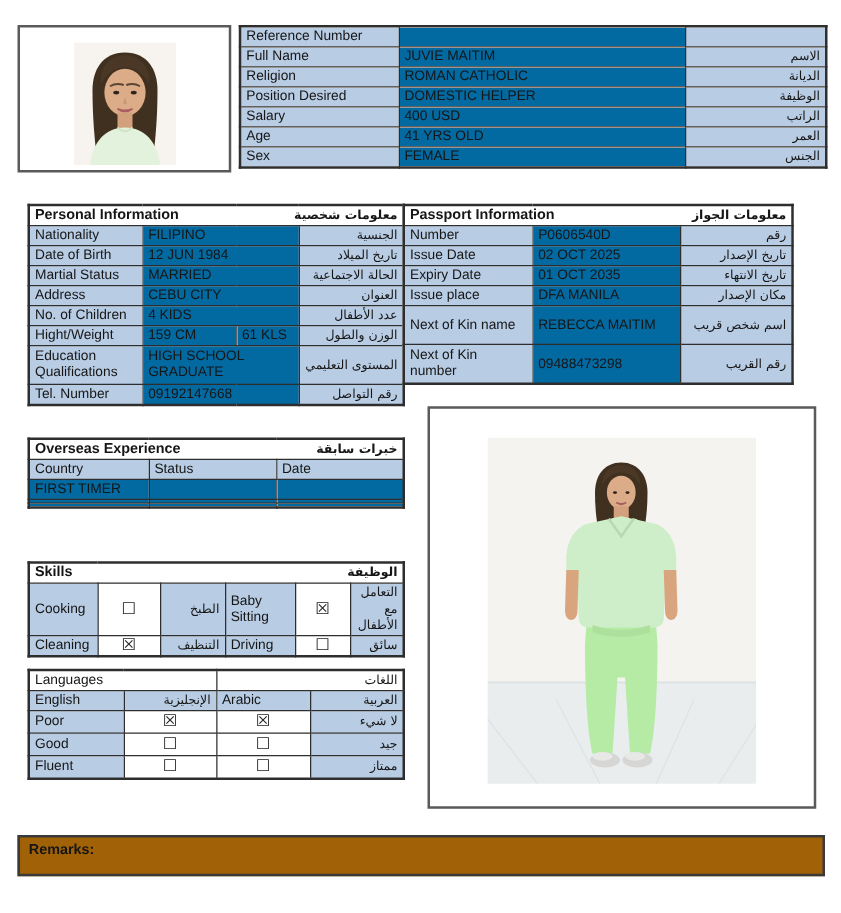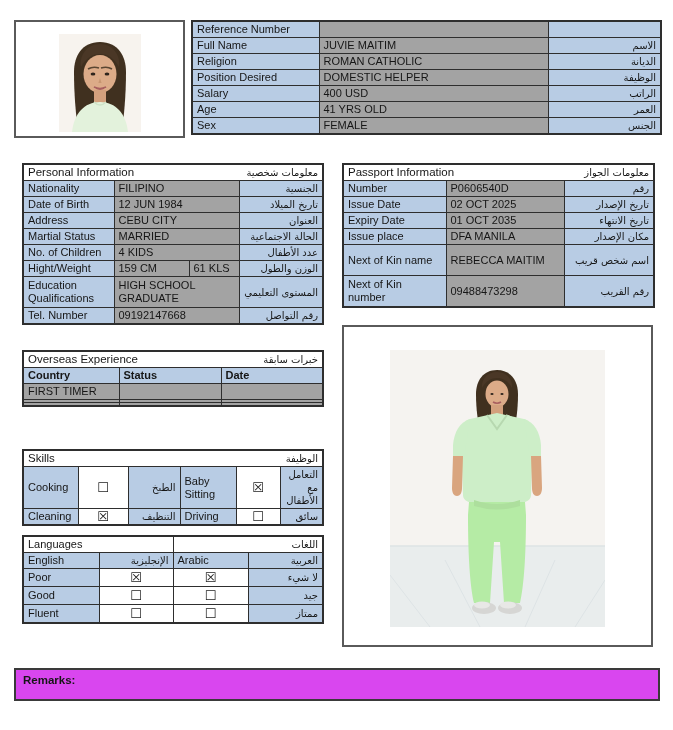--- a/index.html
+++ b/index.html
@@ -4,33 +4,33 @@
 <style>
   html,body{margin:0;padding:0;background:#ffffff;}
   .page{position:relative;width:673px;height:730px;background:#ffffff;
         font-family:"Liberation Sans",sans-serif;color:#161616;font-size:11px;border-radius:32px;}
 
   table.tbl{border-collapse:collapse;table-layout:fixed;position:absolute;background:#fff;
             border:2px solid #2e2e2e;}
   table.tbl td{border:1px solid #2e2e2e;padding:1px 4px;line-height:13px;
                vertical-align:middle;overflow:hidden;}
   .blue{background:#b8cce4;}
-  .bold{font-weight:bold;}
-  .hdrtxt{font-weight:normal;font-size:11.5px;}
+  .bold{font-weight:normal;}
+  .hdrtxt{font-weight:bold;font-size:11.5px;}
   .ar{direction:rtl;text-align:right;font-family:"DejaVu Sans",sans-serif;font-size:10px;}
   .flexrow{display:flex;justify-content:space-between;align-items:center;}
   .cbx{display:block;text-align:center;font-family:"DejaVu Sans",sans-serif;
        font-size:13px;line-height:13px;color:#222;}
   .tall td{height:28px;vertical-align:top;}
   .photo-frame{position:absolute;border:2px solid #5a5a5a;background:#ffffff;
                display:flex;justify-content:center;align-items:flex-start;}
   .remarks-bar{position:absolute;left:14px;top:668px;width:642px;height:29px;
-               background:#d946ef;border:2px solid #3a3a3a;}
+               background:#a16207;border:2px solid #3a3a3a;}
   .remarks-bar span{display:block;padding:4px 7px;font-weight:bold;font-size:11.5px;}
-  td.valcell{background:#a3a3a3;}
+  td.valcell{background:#0369a1;}
   td.ckcell{background:#fff;text-align:center;}
 </style>
 </head>
 <body>
 
 <div class="page">
 
   <div class="photo-frame" style="left:14px;top:20px;width:167px;height:114px;">
     <svg width="82" height="98" viewBox="0 0 82 98" style="margin-top:12px">
       <rect width="82" height="98" fill="#f7f3ee"></rect>
@@ -114,28 +114,28 @@
       <td class="blue">Nationality</td>
       <td class="valcell" colspan="2">FILIPINO</td>
       <td class="blue ar">الجنسية</td>
     </tr>
     <tr>
       <td class="blue">Date of Birth</td>
       <td class="valcell" colspan="2">12 JUN 1984</td>
       <td class="blue ar">تاريخ الميلاد</td>
     </tr>
     <tr>
+      <td class="blue">Martial Status</td>
+      <td class="valcell" colspan="2">MARRIED</td>
+      <td class="blue ar">الحالة الاجتماعية</td>
+    </tr>
+    <tr>
       <td class="blue">Address</td>
       <td class="valcell" colspan="2">CEBU CITY</td>
       <td class="blue ar">العنوان</td>
-    </tr>
-    <tr>
-      <td class="blue">Martial Status</td>
-      <td class="valcell" colspan="2">MARRIED</td>
-      <td class="blue ar">الحالة الاجتماعية</td>
     </tr>
     <tr>
       <td class="blue">No. of Children</td>
       <td class="valcell" colspan="2">4 KIDS</td>
       <td class="blue ar">عدد الأطفال</td>
     </tr>
     <tr>
       <td class="blue">Hight/Weight</td>
       <td class="valcell">159 CM</td>
       <td class="valcell">61 KLS</td>
@@ -147,21 +147,21 @@
       <td class="blue ar">المستوى التعليمي</td>
     </tr>
     <tr>
       <td class="blue">Tel. Number</td>
       <td class="valcell" colspan="2">09192147668</td>
       <td class="blue ar">رقم التواصل</td>
     </tr>
   </tbody>
     </table>
 
-  <table class="tbl" style="left:342px;top:163px;width:311px;">
+  <table class="tbl" style="left:322px;top:163px;width:311px;">
     <colgroup>
         <col style="width:103px">
         <col style="width:118px">
         <col style="width:90px">
       </colgroup>
     <tbody>
         <tr>
       <td colspan="3">
         <div class="flexrow">
           <span class="hdrtxt">Passport Information</span>

